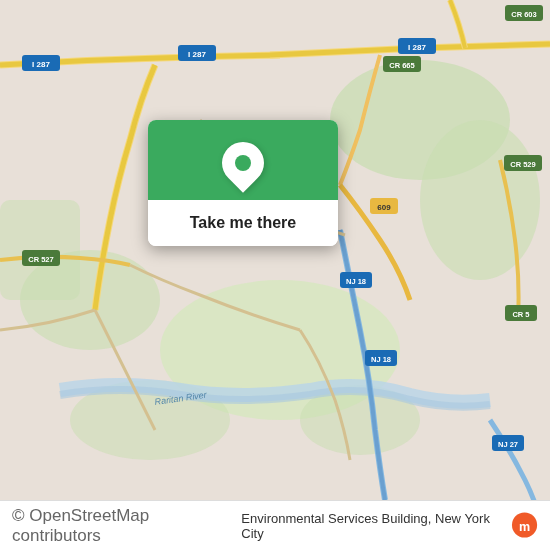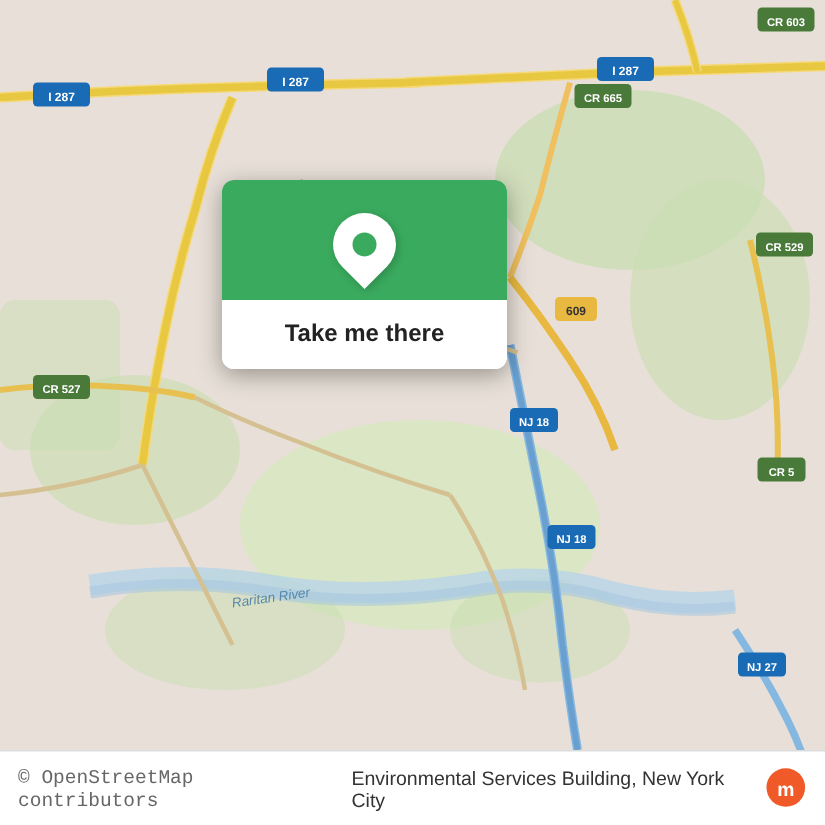--- a/index.html
+++ b/index.html
@@ -99,23 +99,22 @@
       display: flex;
       gap: 4px;
     }
 
     .bottom-text {
       font-size: 13px;
       color: #333;
     }
 
     .osm-copyright {
-      font-size: 13px;
+      font-size: 17px;
       color: #666;
-      font-family: Liberation Mono, monospace;
     }
   </style>
 </head>
 <body>
 
 <div id="map-container">
   <svg class="map-svg" viewBox="0 0 550 500" xmlns="http://www.w3.org/2000/svg">
 
     <rect width="550" height="500" fill="#e8e0d8"></rect>
 

